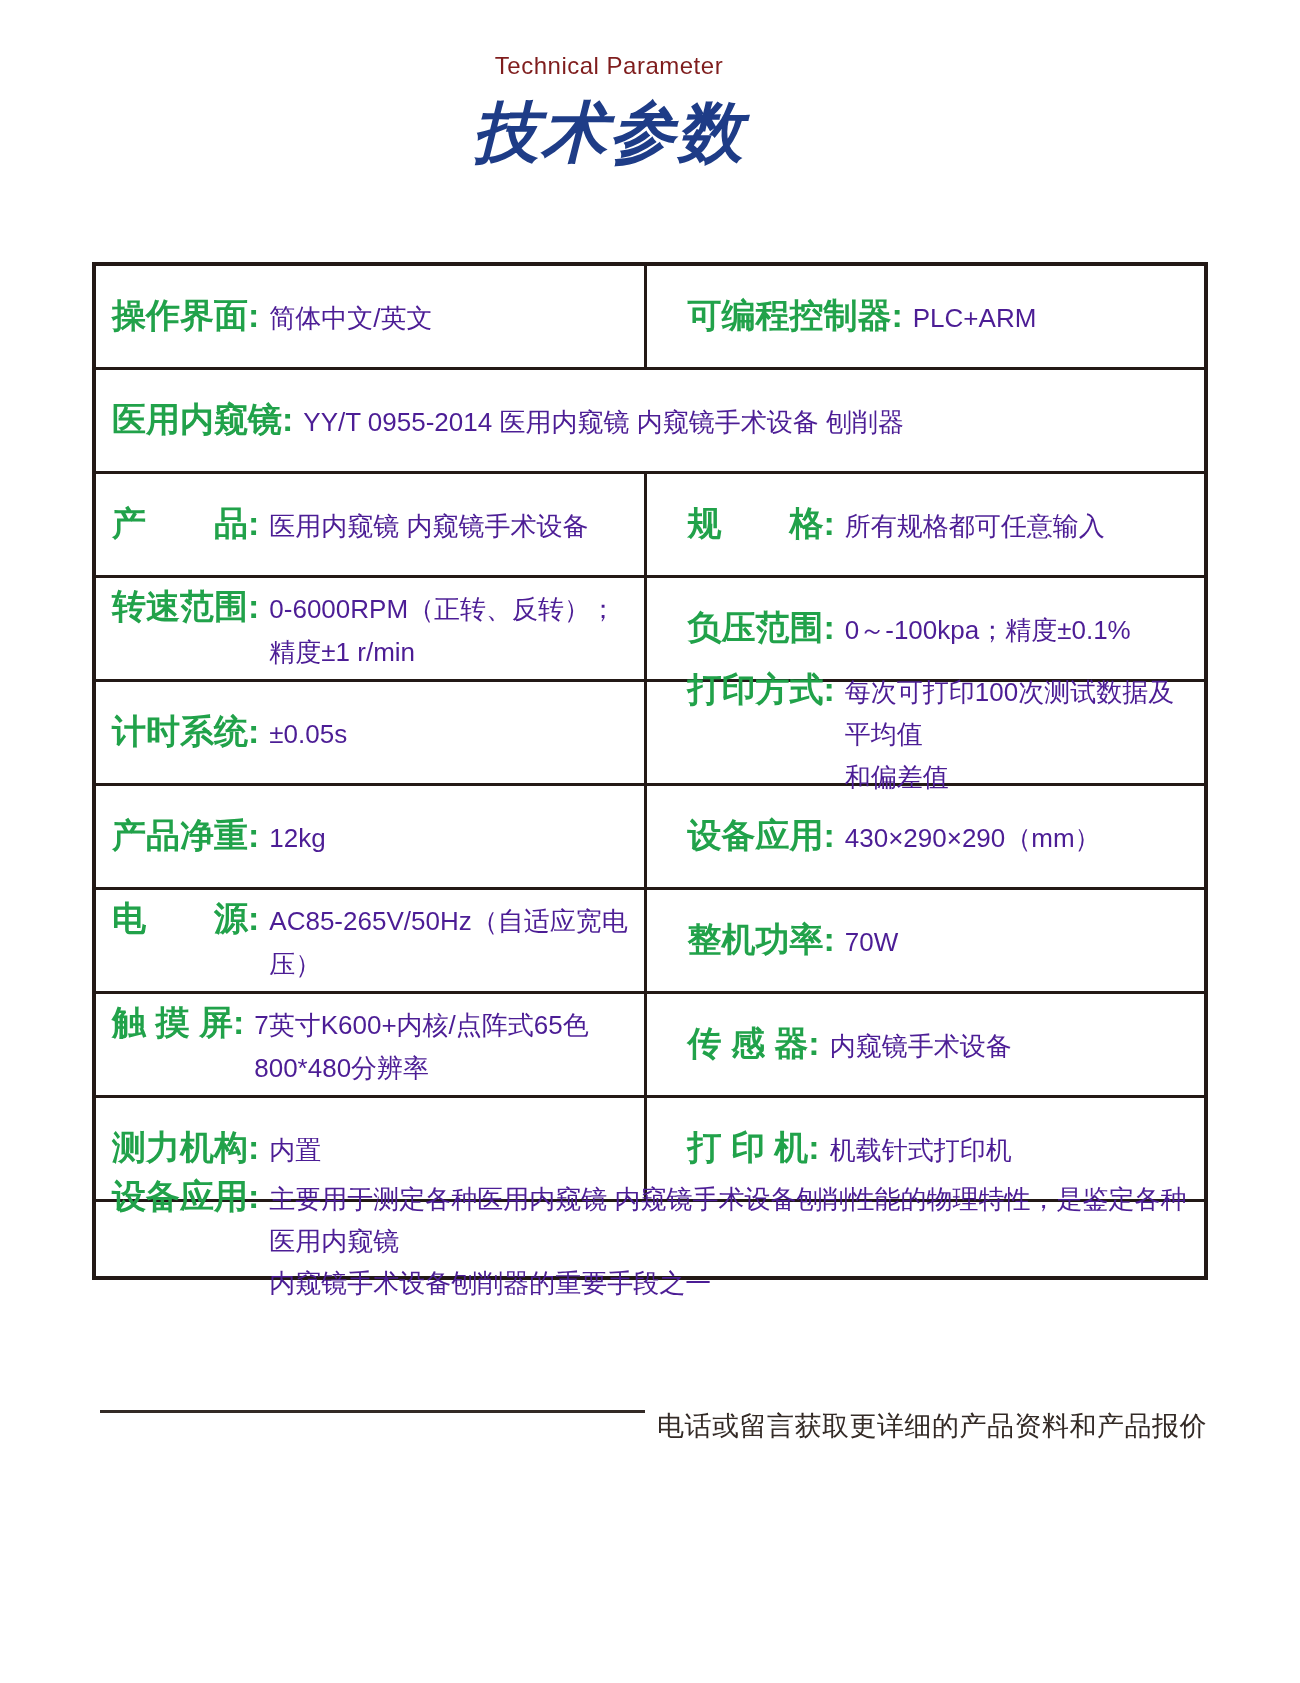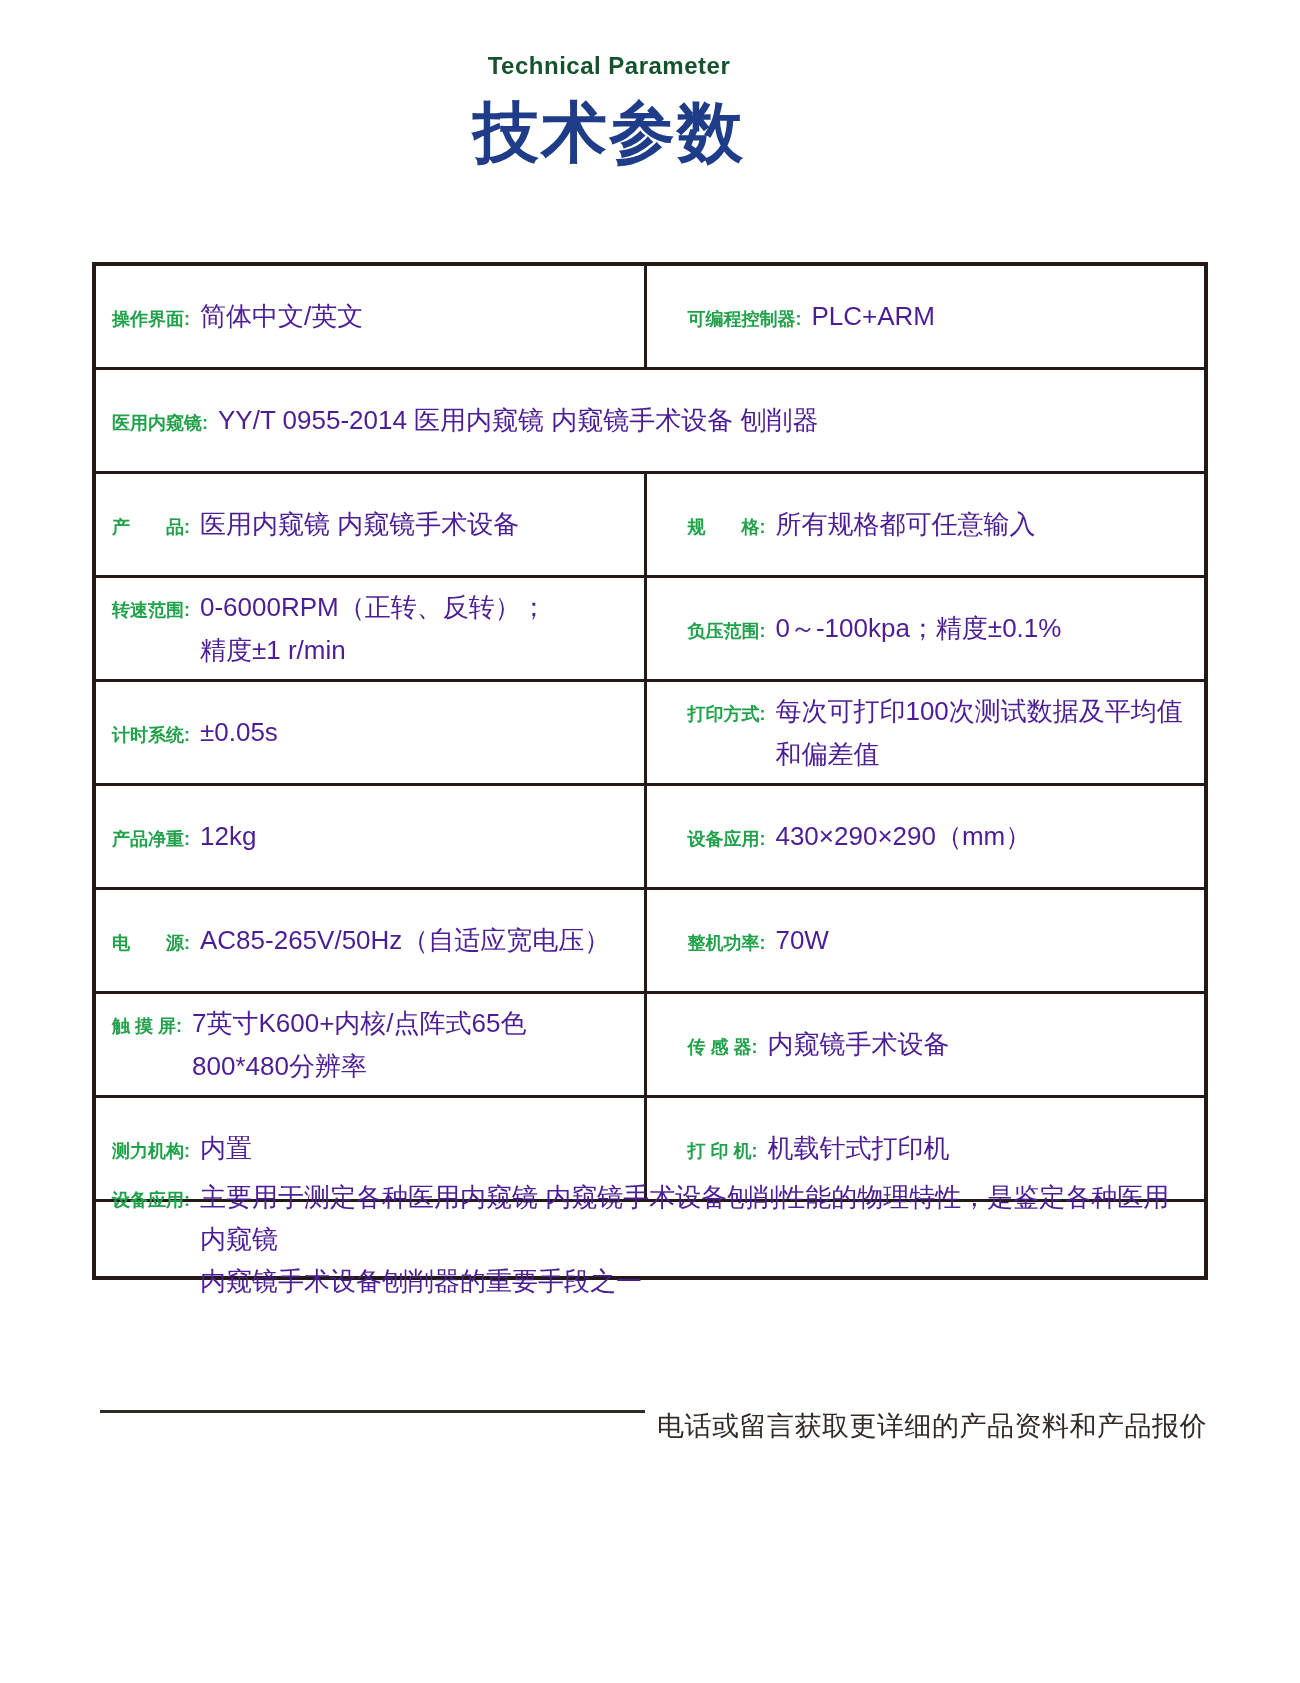--- a/index.html
+++ b/index.html
@@ -2,33 +2,33 @@
 <html><head>
 <meta charset="utf-8">
 <style>
   * { margin:0; padding:0; box-sizing:border-box; }
   html,body { width:1300px; height:1683px; background:#ffffff;
     font-family:"Liberation Sans","DejaVu Sans",sans-serif; color:#332a26; }
   .page { position:relative; width:1300px; height:1683px; background:#fff; overflow:hidden; }
 
   
   .header { position:absolute; left:0; top:52px; width:1218px; text-align:center; }
-  .subtitle { font-size:24px; font-weight:bold; color:#14532d; letter-spacing:0.5px; }
-  .title { margin-top:8px; font-size:66px; font-weight:bold; color:#1e3c87; letter-spacing:2px; }
+  .subtitle { font-size:24px; font-weight:normal; color:#7f1d1d; letter-spacing:0.5px; }
+  .title { margin-top:8px; font-size:66px; font-weight:bold; color:#1e3c87; letter-spacing:2px;font-style:italic; }
 
   
   .ptable { position:absolute; left:92px; top:262px; width:1116px;
     border:4px solid #231916; background:#fff; }
   .trow { display:flex; height:104px; border-bottom:3px solid #231916; }
   .trow.last { height:74px; border-bottom:none; }
   .cell { display:flex; align-items:center; padding:6px 14px 6px 16px; flex:1 1 auto; min-width:0; }
   .trow.split .cell.left  { flex:0 0 49.5%; max-width:49.5%; }
   .trow.split .cell.right { flex:1 1 auto; border-left:3px solid #231916; padding-left:40px; }
   .pair { display:flex; align-items:baseline; }
-  .lbl { flex:none; font-weight:bold; color:#21a24a; font-size:18px; margin-right:10px; white-space:pre; }
+  .lbl { flex:none; font-weight:bold; color:#21a24a; font-size:34px; margin-right:10px; white-space:pre; }
   .val { font-size:26px; color:#4c1d95; line-height:1.62; white-space:pre-line; }
 
   
   .footer { position:absolute; left:100px; top:1378px; width:1100px;
     display:flex; align-items:center; }
   .footer-rule { flex:none; width:545px; height:3px; background:#332a26; margin-right:12px; }
   .footer-note { font-size:27px; color:#332a26; letter-spacing:0.5px; white-space:nowrap;margin-top:30px; }
 </style>
 </head>
 <body>

